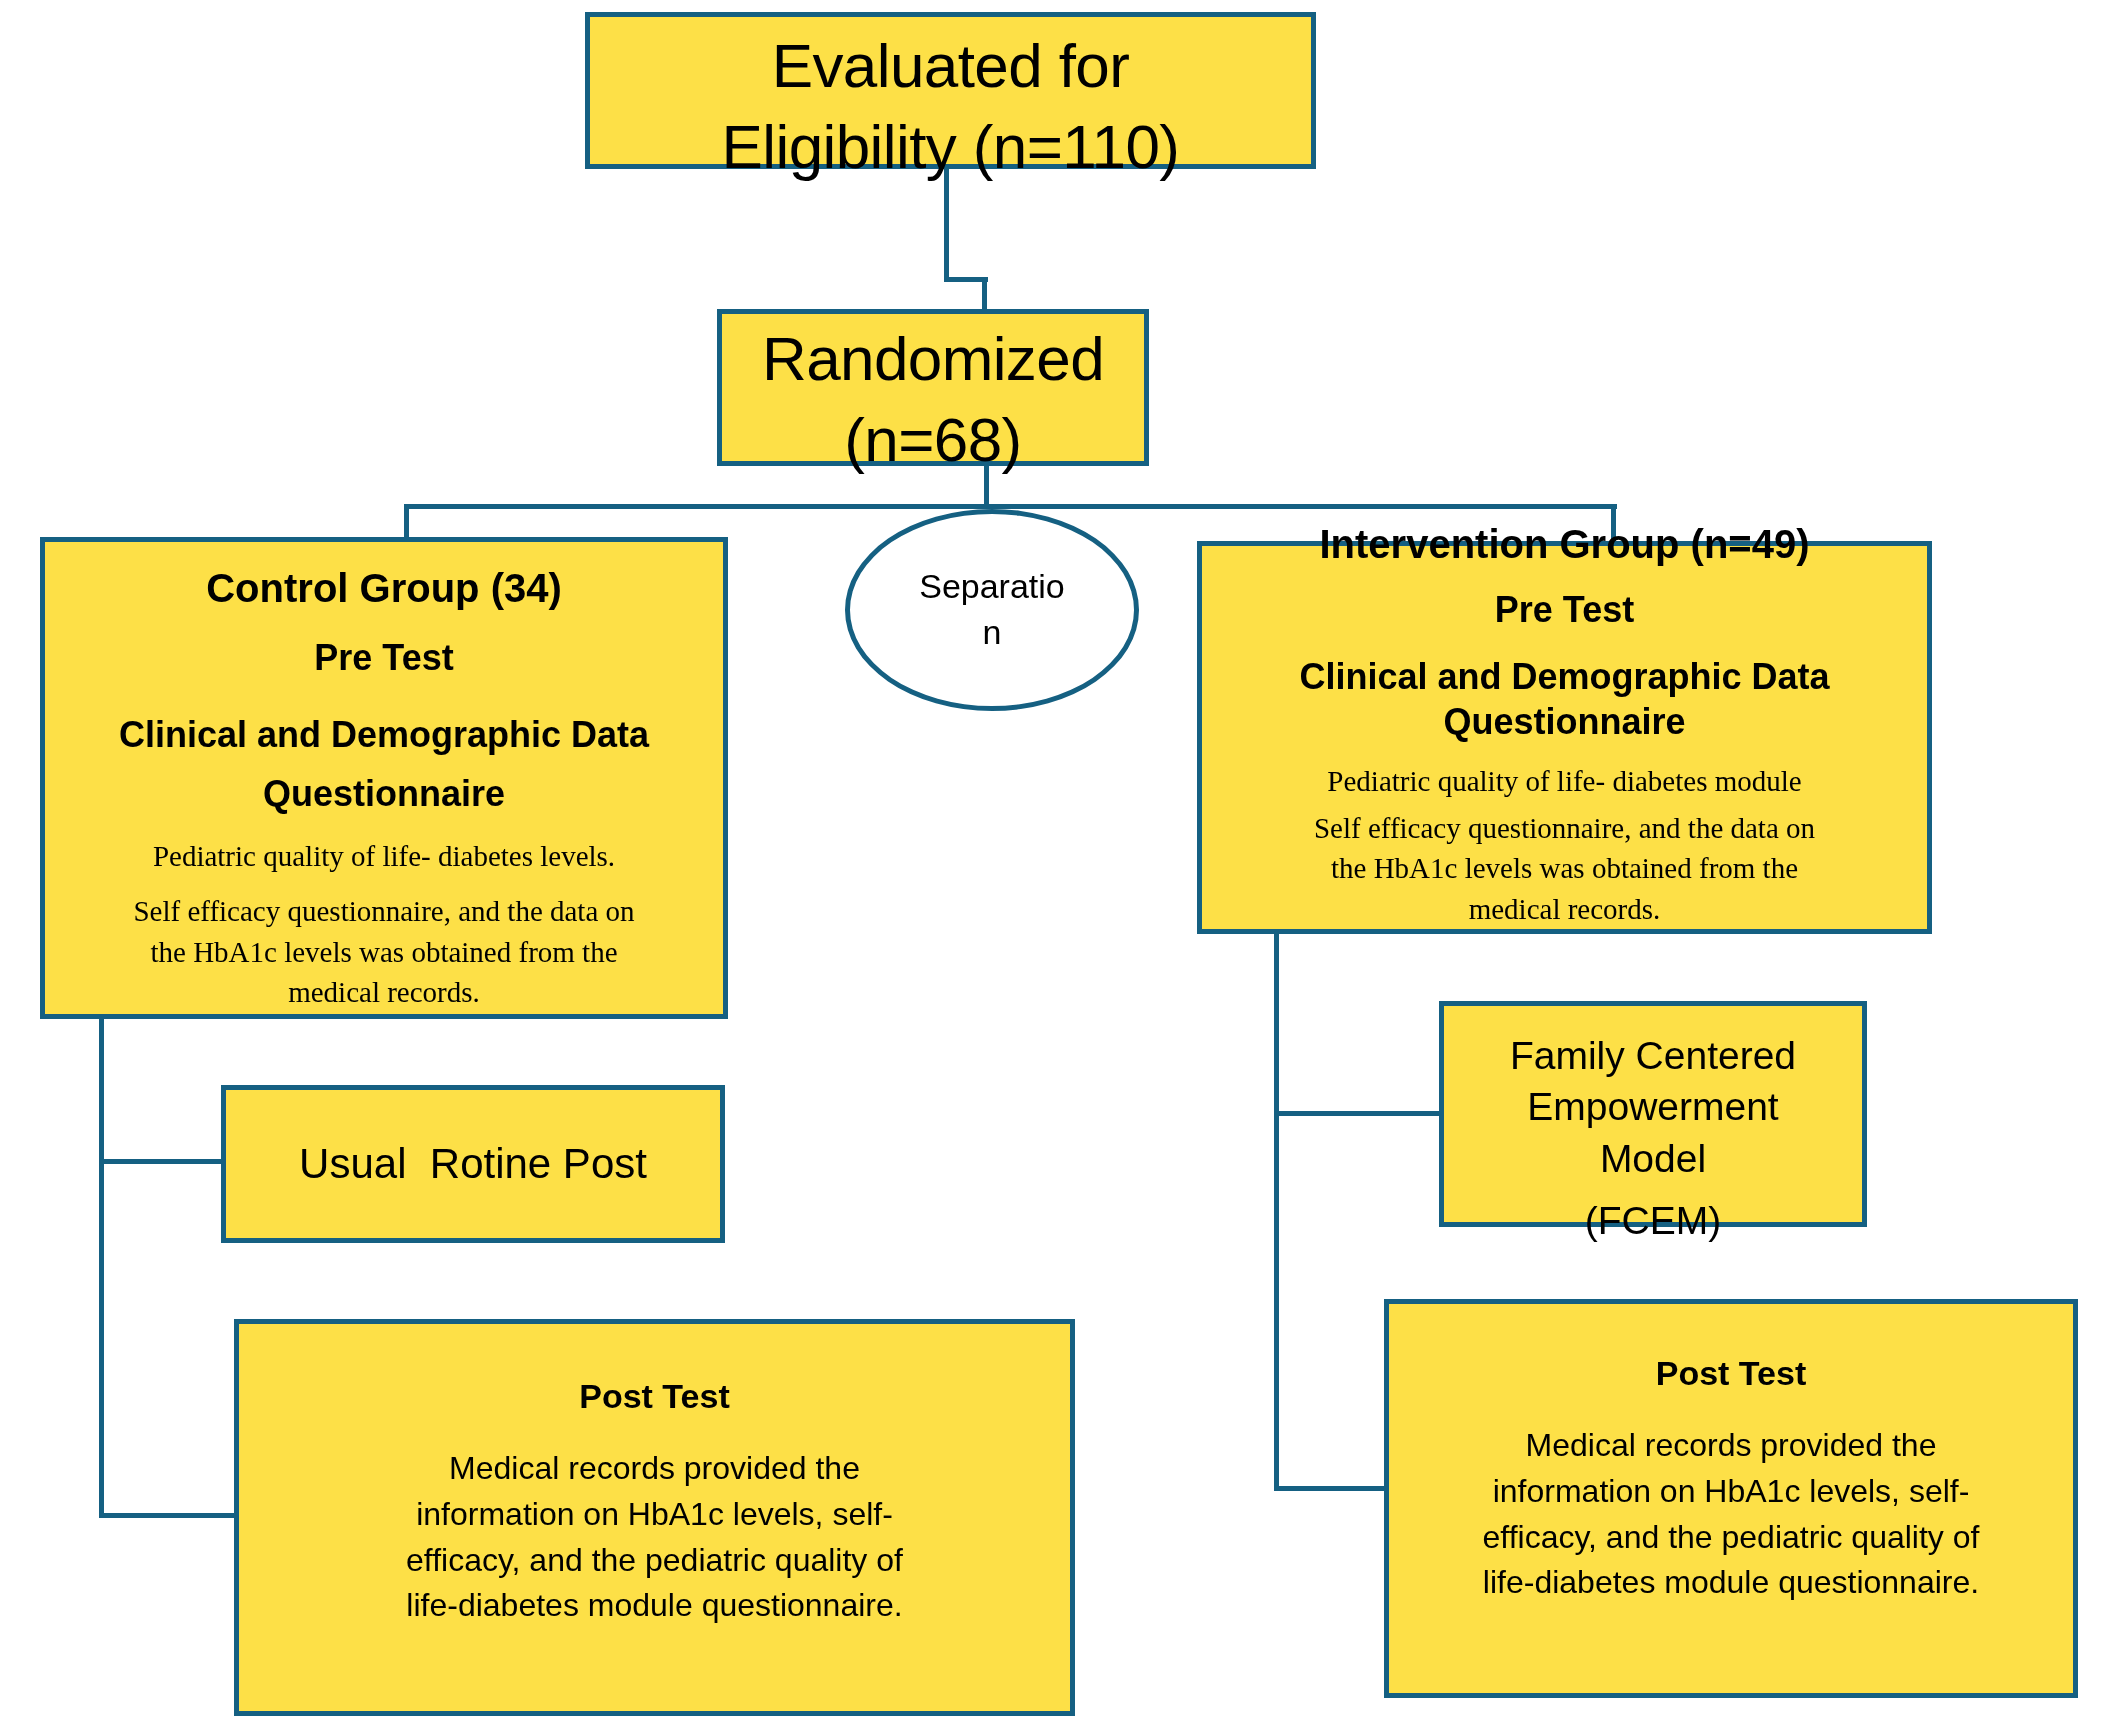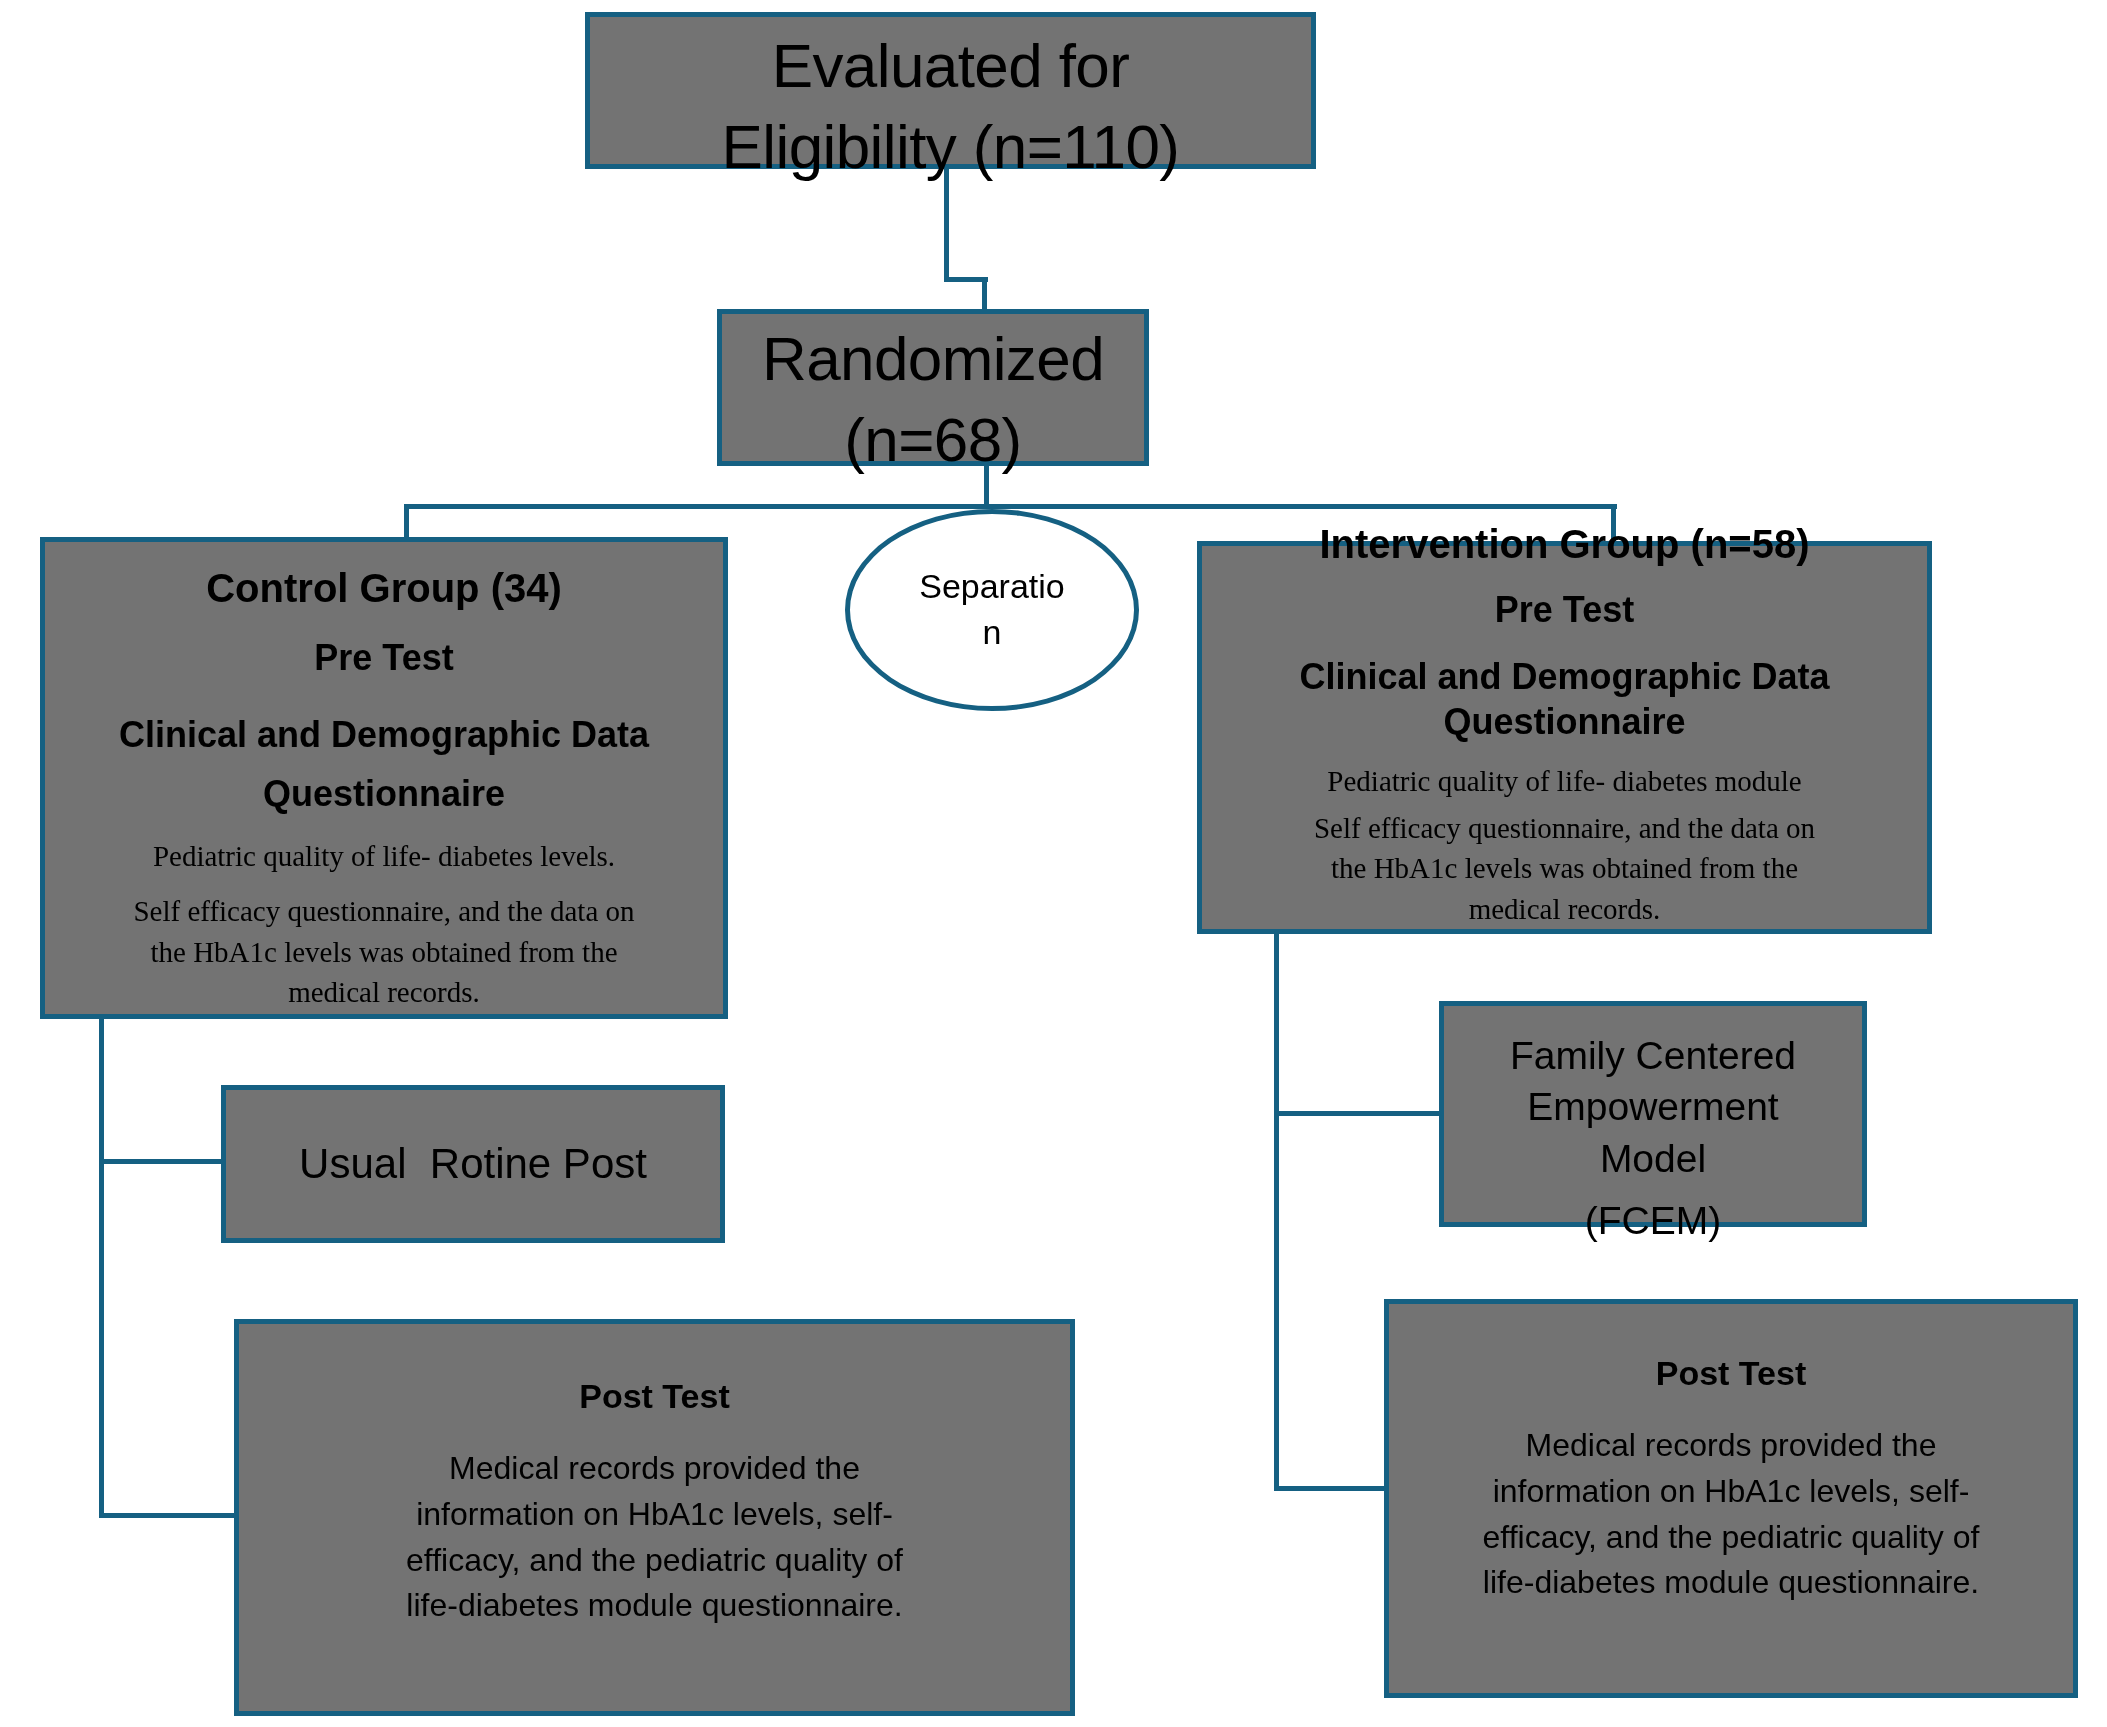--- a/index.html
+++ b/index.html
@@ -12,21 +12,21 @@
     width:2108px;height:1728px;
     background:#ffffff;
     font-family:"Liberation Sans", sans-serif;
     color:var(--ink);
     overflow:hidden;
   }
   .box{
     position:absolute;
     box-sizing:border-box;
     border:5.2px solid var(--accent);
-    background:#737373;
+    background:#fde047;
     text-align:center;
   }
   .seg{
     position:absolute;
     background:var(--accent);
   }
   .t{white-space:pre-wrap;}
   .big{font-size:62px;line-height:1.32;font-weight:400;letter-spacing:-0.6px;}
   .ellipse{
     position:absolute;
@@ -86,21 +86,21 @@
     <div class="t g-phase" style="margin-bottom:28px;">Pre Test</div>
     <div class="t g-instr" style="line-height:1.62;margin-bottom:12.7px;">Clinical and Demographic Data
 Questionnaire</div>
     <div class="t g-body" style="margin-bottom:15px;">Pediatric quality of life- diabetes levels.</div>
     <div class="t g-body">Self efficacy questionnaire, and the data on
 the HbA1c levels was obtained from the
 medical records.</div>
   </div>
 
   <div class="box" style="left:1197px;top:541px;width:735px;height:393px;padding:0 14px 0 14px;overflow:visible;">
-    <div class="t g-title" style="margin-top:-25.5px;margin-bottom:22px;">Intervention Group (n=58)</div>
+    <div class="t g-title" style="margin-top:-25.5px;margin-bottom:22px;">Intervention Group (n=49)</div>
     <div class="t g-phase" style="margin-bottom:24px;">Pre Test</div>
     <div class="t g-instr" style="line-height:1.25;margin-bottom:17.4px;">Clinical and Demographic Data
 Questionnaire</div>
     <div class="t g-body" style="margin-bottom:5.8px;">Pediatric quality of life- diabetes module</div>
     <div class="t g-body">Self efficacy questionnaire, and the data on
 the HbA1c levels was obtained from the
 medical records.</div>
   </div>
 
   <div class="box" style="left:221px;top:1085px;width:504px;height:158px;display:flex;align-items:center;justify-content:center;">

